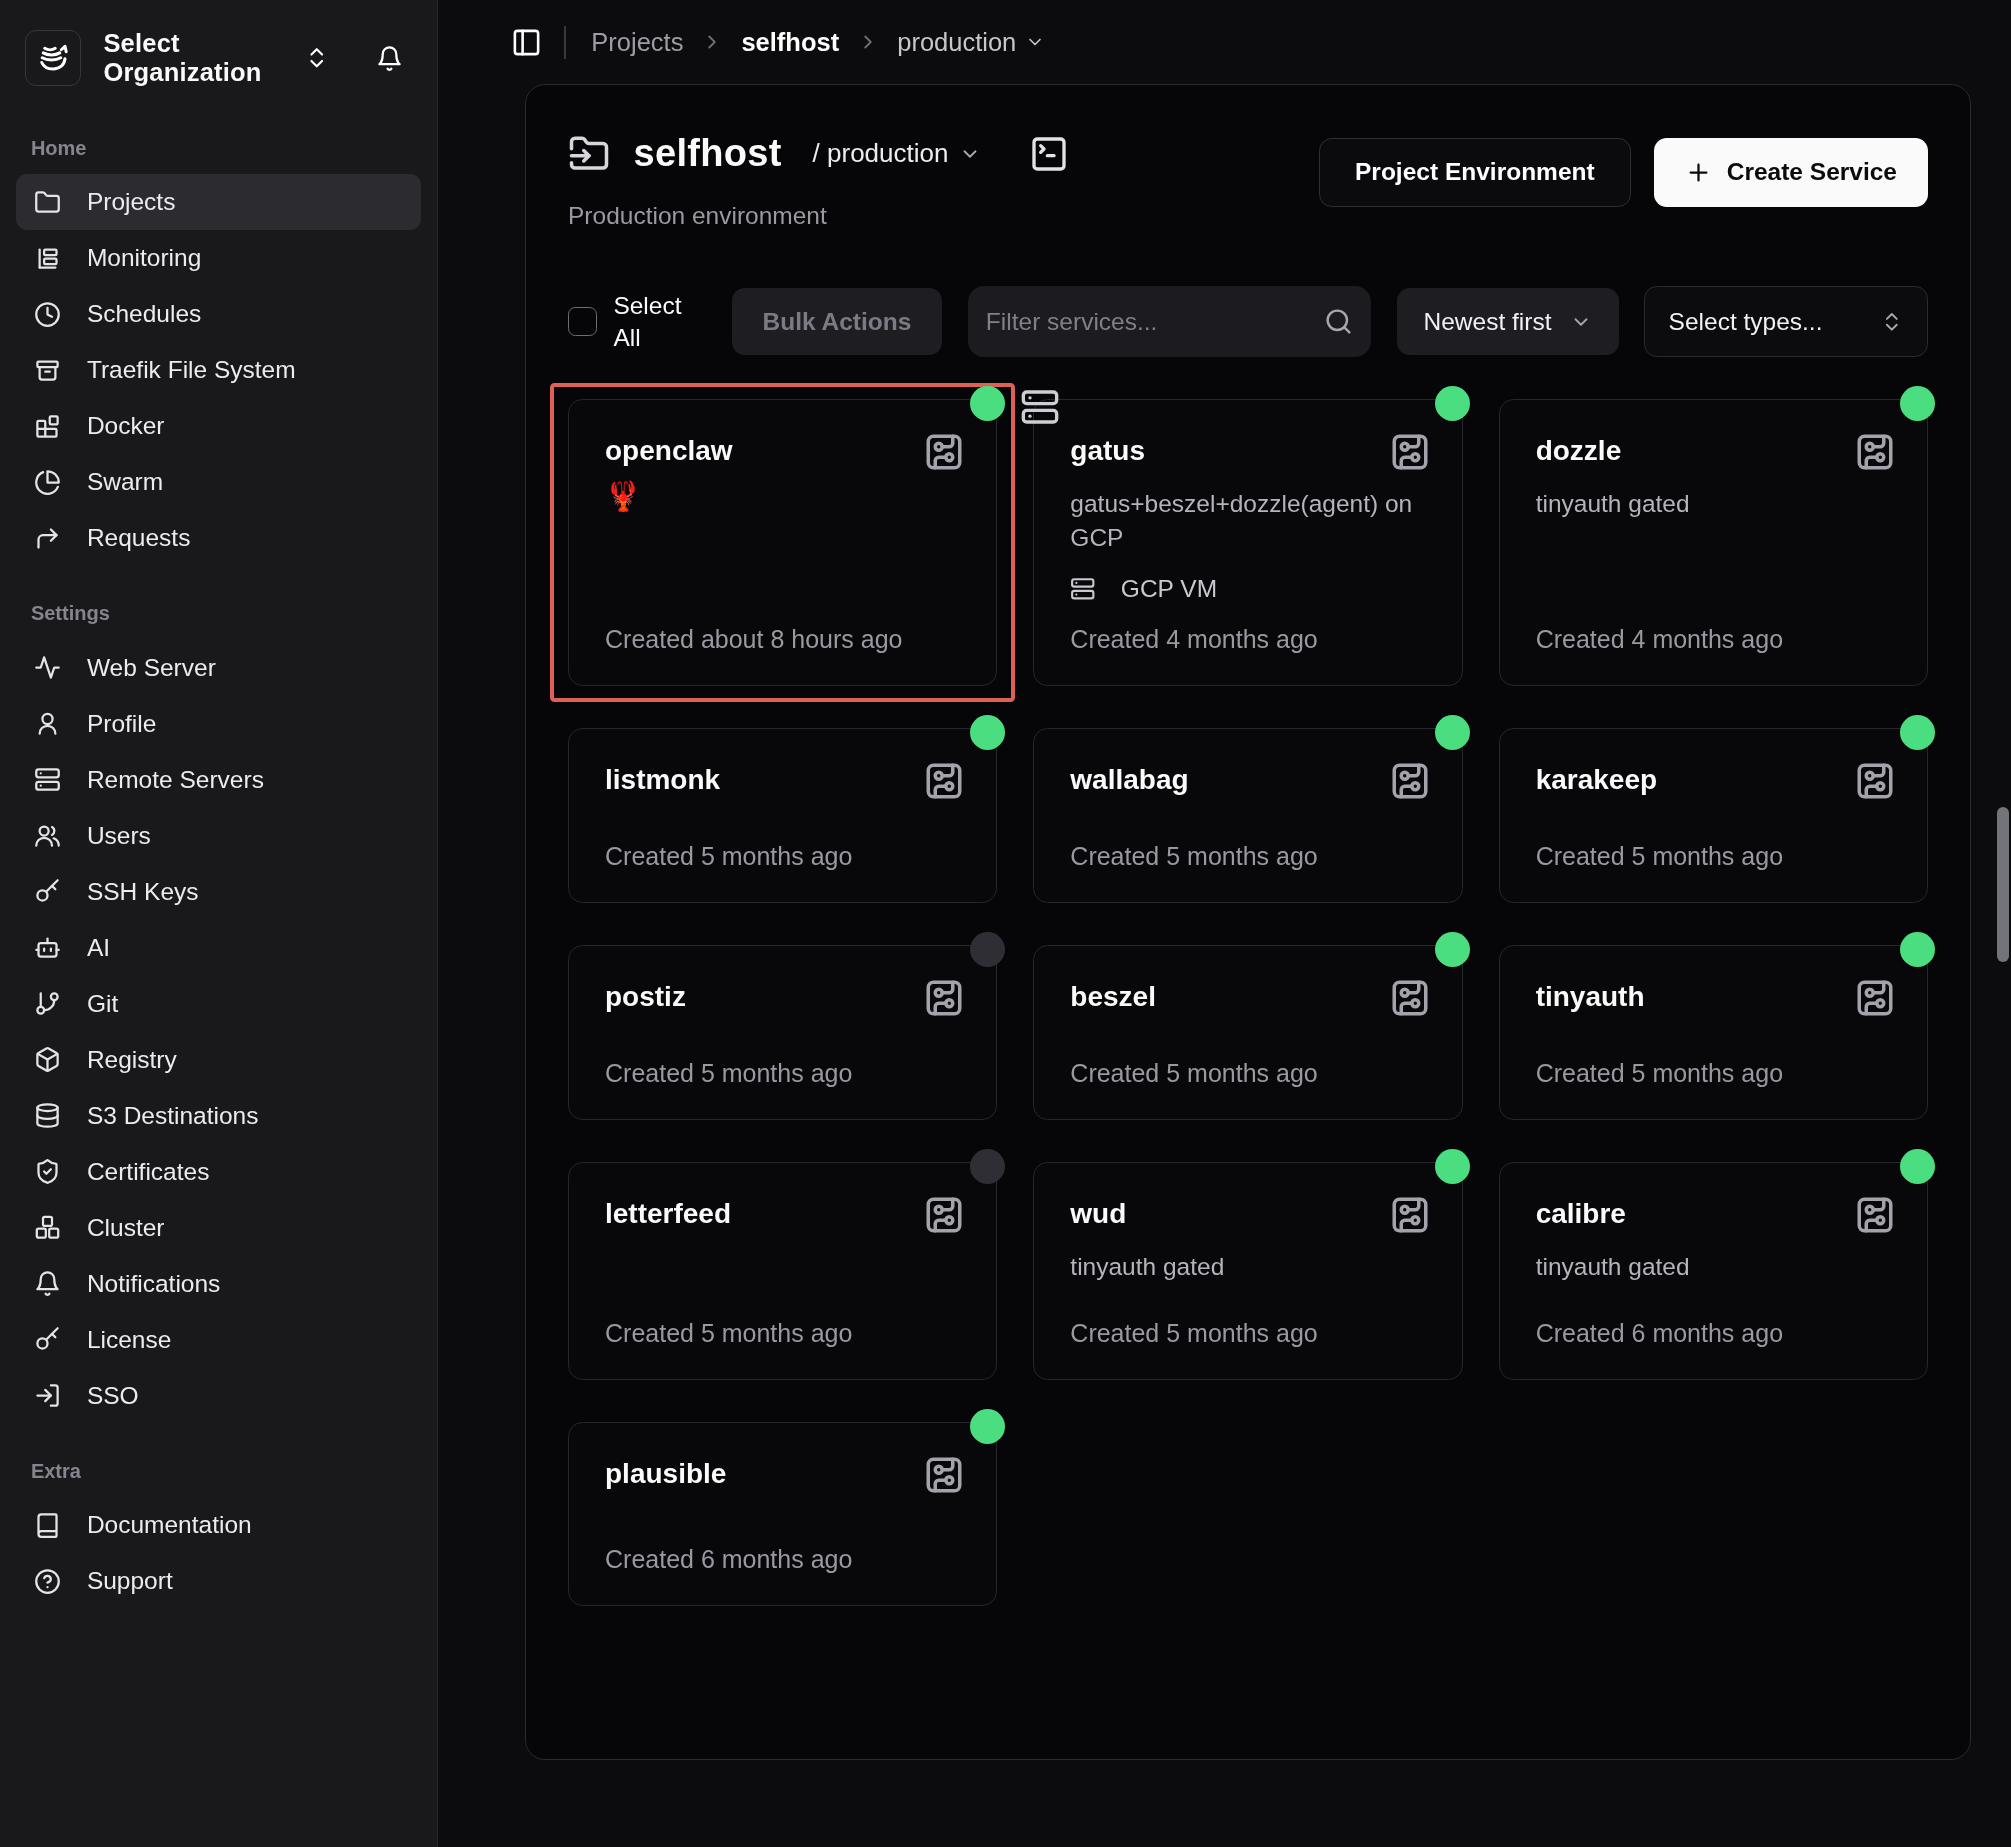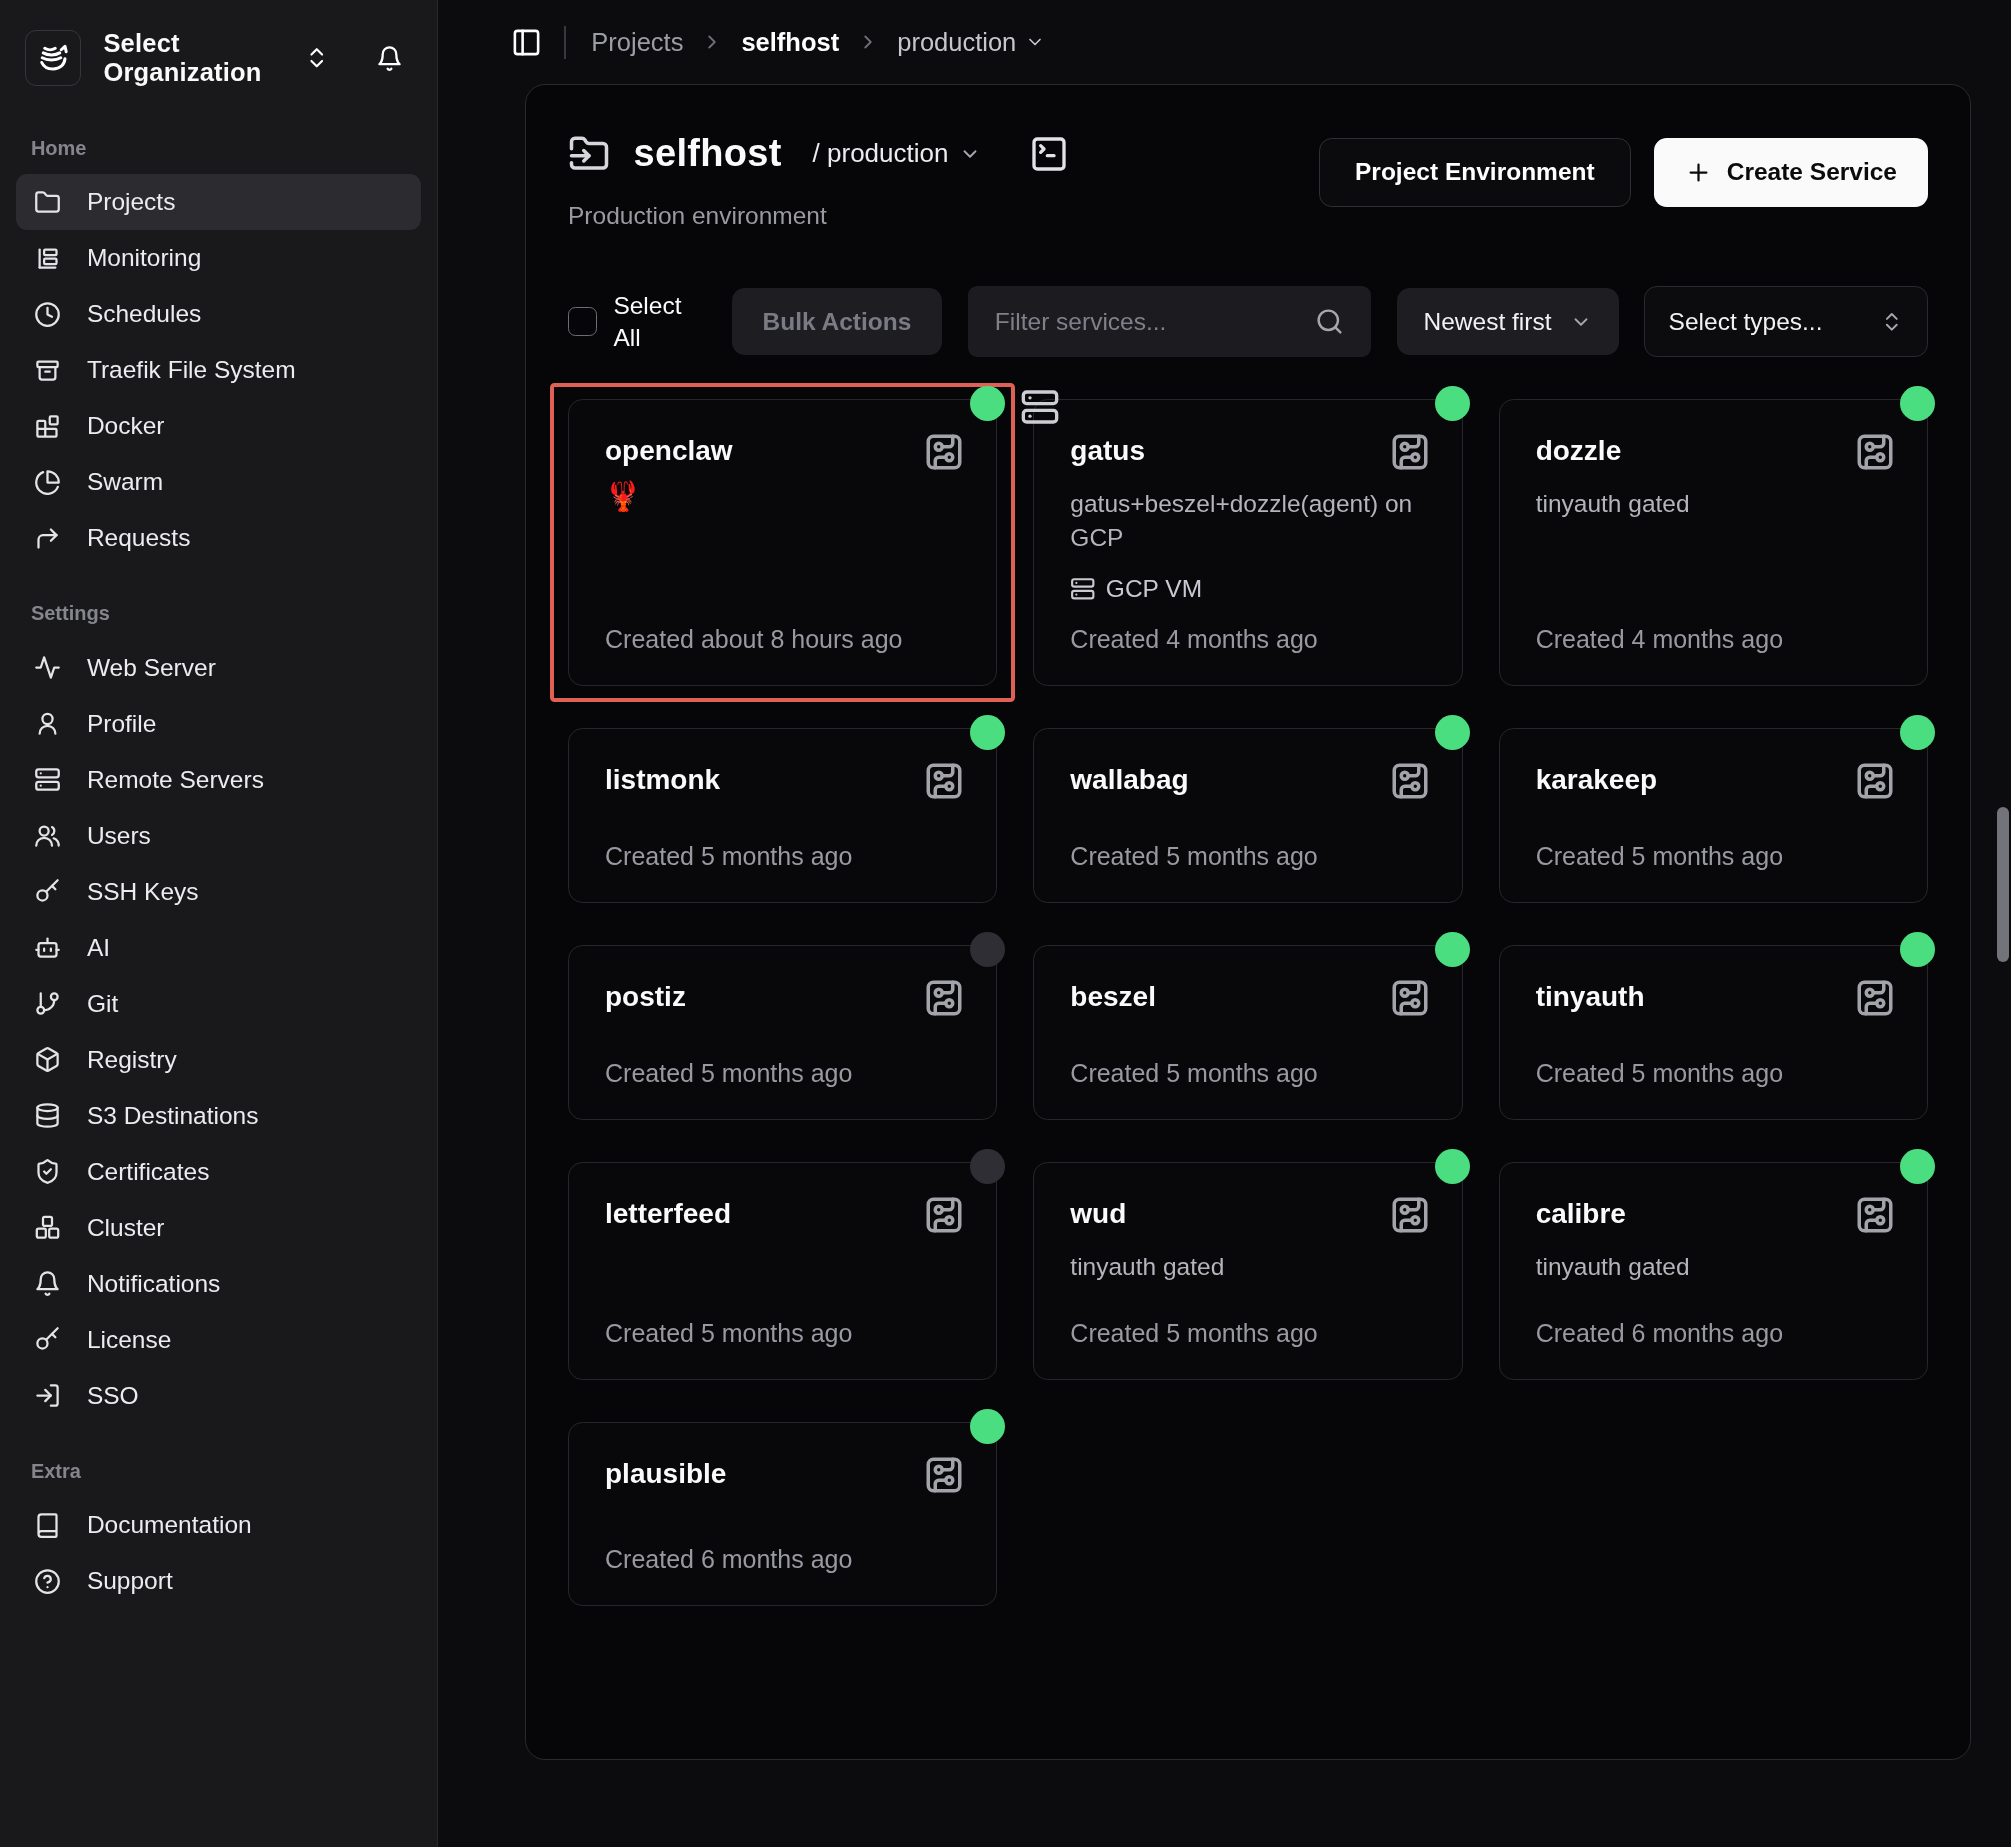--- a/index.html
+++ b/index.html
@@ -54,22 +54,22 @@
   .btn-primary { height:69px; padding:0 31px; background:#fafafa; border:none; border-radius:12.7px;
                  color:#0b0b0d; font-size:24.5px; font-weight:700; font-family:inherit;
                  display:flex; align-items:center; gap:14.5px; cursor:pointer; }
 
   .toolbar { display:flex; align-items:center; gap:25.5px; margin:56px 42px 0 42px; }
   .select-all { display:flex; align-items:center; gap:16.4px; width:138px; flex:none; }
   .checkbox { width:29px; height:29px; border:1.8px solid #6d6d76; border-radius:7.3px; flex:none; cursor:pointer; }
   .select-all-label { font-size:24.5px; line-height:1.3; }
   .btn-bulk { height:67px; padding:0 31px; background:#1d1d22; border:none; border-radius:12.7px;
               color:#7b7b85; font-size:24.5px; font-weight:600; font-family:inherit; flex:none; cursor:pointer; }
-  .search { flex:1; height:71px; background:#1b1b20; border-radius:9px; display:flex;
-            align-items:center; padding:0 27px; }
+  .search { flex:1; height:71px; background:#1b1b20; border-radius:16px; display:flex;
+            align-items:center; padding:0 18px; }
   .search input { flex:1; background:transparent; border:none; outline:none; color:#e6e6ea;
                   font-size:24.5px; font-family:inherit; }
   .search input::placeholder { color:#80808a; }
   .search .sic { color:#a6a6af; flex:none; }
   .select-sort { height:67px; background:#1d1d22; border:none; border-radius:12.7px; padding:0 27px;
                  display:flex; align-items:center; gap:18px; color:#f2f2f4; font-size:24.5px;
                  font-weight:500; font-family:inherit; flex:none; cursor:pointer; }
   .select-sort .cd, .select-types .cd { color:#a6a6af; }
   .select-types { height:71px; width:284px; background:#0c0c0f; border:1.8px solid #2a2a30;
                   border-radius:12.7px; padding:0 23.6px; display:flex; align-items:center;
@@ -82,21 +82,21 @@
   .card { position:relative; background:#08080a; border:1.8px solid #26262c; border-radius:14.5px;
           padding:35px 36px 31px 36px; display:flex; flex-direction:column; cursor:pointer; }
   .h-tall  { height:287px; }
   .h-short { height:175px; }
   .h-mid   { height:218px; }
   .h-plain { height:184px; }
   .card h3 { font-size:28px; font-weight:700; padding-right:64px; }
   .card .desc { margin-top:20px; font-size:24.5px; color:#b4b4bc; line-height:1.4; max-width:364px; }
   .card .emoji { margin-top:14.5px; font-size:29px; line-height:1; }
   .card .spacer { flex:1; }
-  .card .server-chip { display:flex; align-items:center; gap:10px; font-size:24.5px; color:#c9c9d1; margin-bottom:22px; }
+  .card .server-chip { display:flex; align-items:center; gap:25px; font-size:24.5px; color:#c9c9d1; margin-bottom:22px; }
   .card .server-chip .scic { color:#c9c9d1; }
   .card .created { font-size:25px; color:#9999a2; }
   .dot { position:absolute; top:-13.6px; right:-8.2px; width:35px; height:35px; border-radius:50%; background:#4ade80; }
   .dot.off { background:#2e2e34; }
   .svc-icon { position:absolute; top:31px; right:31px; color:#a3a3ac; }
   .hl-frame { position:absolute; inset:-17.3px -19px; border:4.5px solid #df6156; border-radius:4.5px; pointer-events:none; }
   .float-server { position:absolute; top:-12.7px; left:-14.5px; color:#cdcdd4; }
 
   .scroll-thumb { position:fixed; right:1.8px; top:807px; width:11.8px; height:155px;
                   background:#73737a; border-radius:6.4px; cursor:pointer; }

